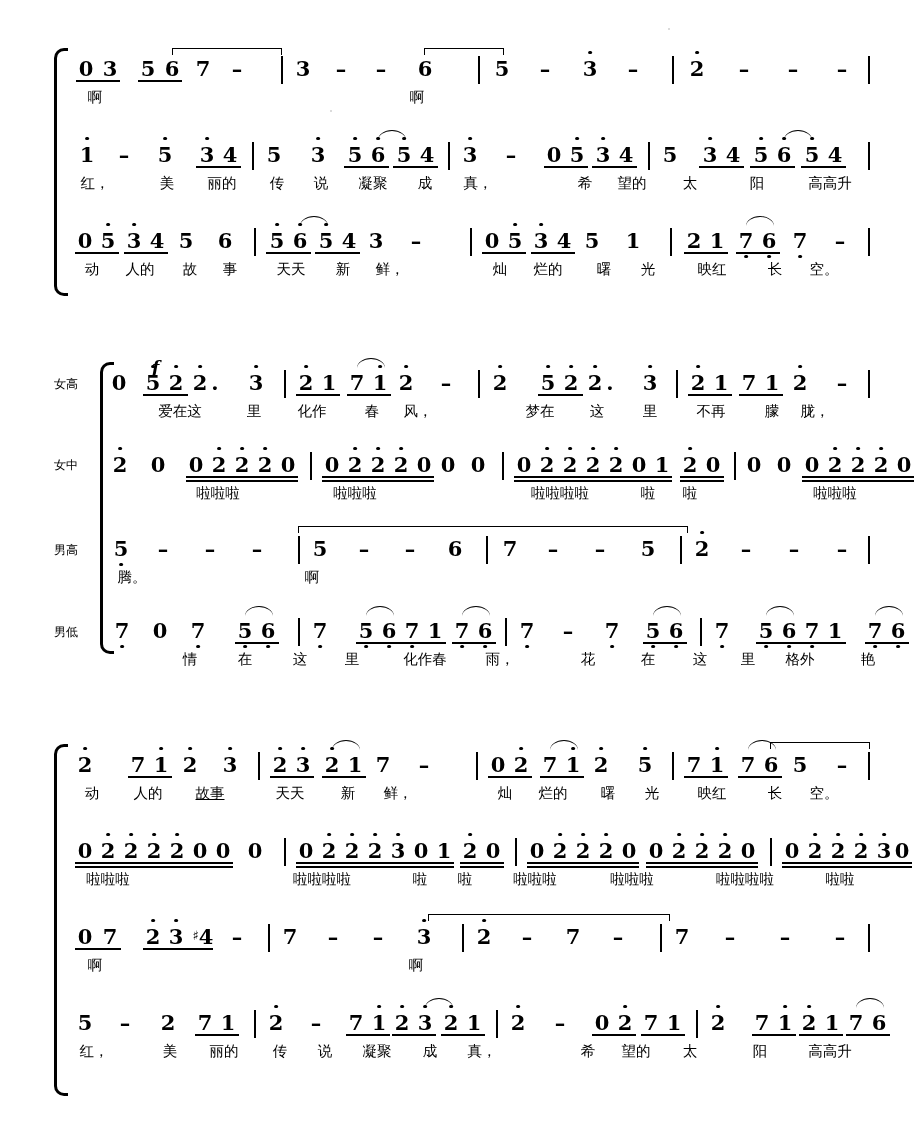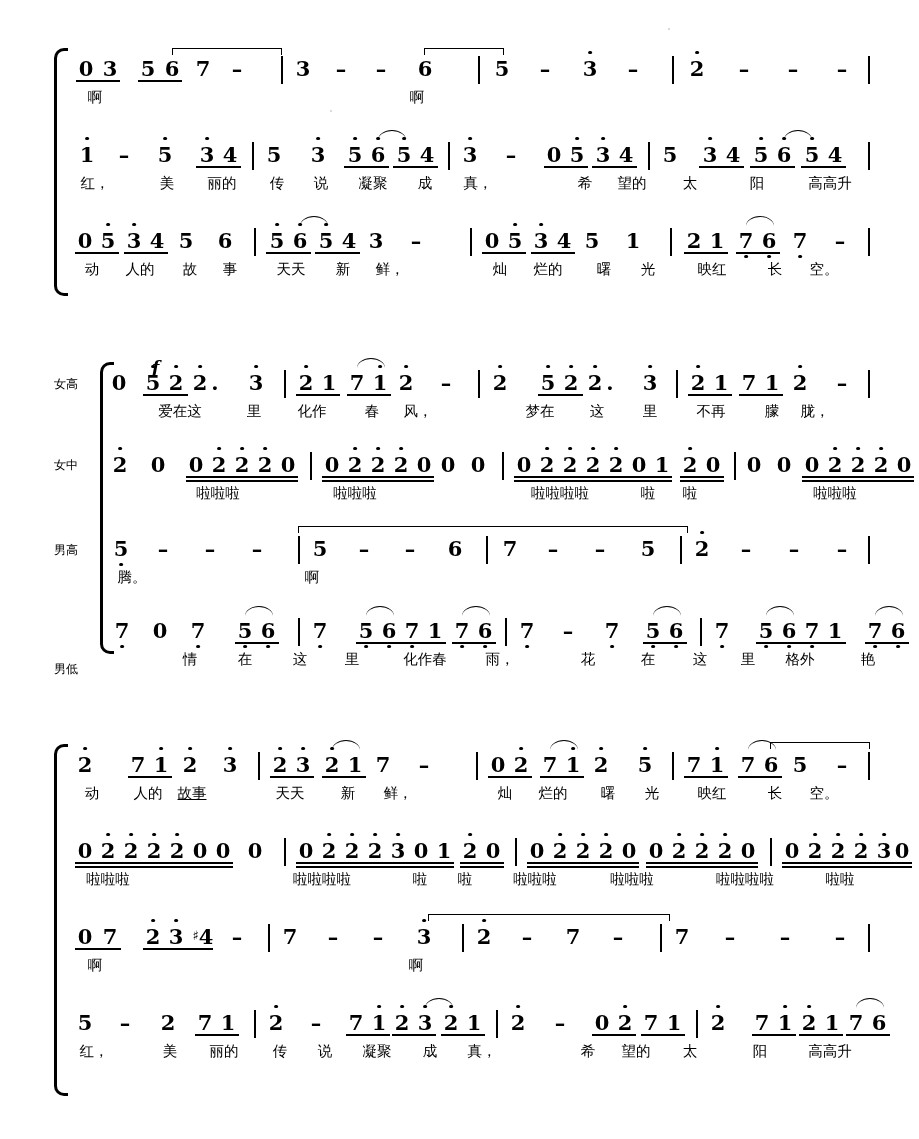--- a/index.html
+++ b/index.html
@@ -532,21 +532,21 @@
         <div class="bar" style="left:868px; top:4px; height:28px;"></div>
 
         <div class="phrase" style="left:298px; top:-6px; width:390px;"></div>
       </div>
       <div class="lyrline" style="height:24px;">
         <span class="lyr" style="left:132px;">腾。</span>
         <span class="lyr" style="left:312px;">啊</span>
       </div>
     </div>
 
-    <div class="voice-label" style="left:54px; top:272px;margin-top:37px;">男低</div>
+    <div class="voice-label" style="left:54px; top:272px;">男低</div>
     <div class="row" style="left:0px; top:262px; width:919px;">
       <div class="numline">
         <span class="cell" style="left:122px;"><span class="n dotdn">7</span></span>
         <span class="cell" style="left:160px;"><span class="n">0</span></span>
         <span class="cell" style="left:198px;"><span class="n dotdn">7</span></span>
         <span class="cell" style="left:245px;"><span class="n dotdn">5</span></span>
         <span class="cell" style="left:268px;"><span class="n dotdn">6</span></span>
         <div class="beam1" style="left:235px; top:28px; width:44px;"></div>
         <div class="slur" style="left:245px; top:-8px; width:28px;"></div>
 
@@ -654,21 +654,21 @@
         <span class="cell" style="left:800px;"><span class="n">5</span></span>
         <span class="cell dash" style="left:842px;">–</span>
 
         <div class="bar" style="left:868px; top:4px; height:28px;"></div>
 
         <div class="phrase" style="left:770px; top:-6px; width:100px;"></div>
       </div>
       <div class="lyrline" style="height:24px;">
         <span class="lyr" style="left:92px;">动</span>
         <span class="lyr" style="left:148px;">人的</span>
-        <span class="lyr" style="left:192px;text-decoration:underline;">故事</span>
+        <span class="lyr" style="left:210px;text-decoration:underline;">故事</span>
         <span class="lyr" style="left:290px;">天天</span>
         <span class="lyr" style="left:348px;">新</span>
         <span class="lyr" style="left:398px;">鲜，</span>
         <span class="lyr" style="left:505px;">灿</span>
         <span class="lyr" style="left:553px;">烂的</span>
         <span class="lyr" style="left:608px;">曙</span>
         <span class="lyr" style="left:652px;">光</span>
         <span class="lyr" style="left:712px;">映红</span>
         <span class="lyr" style="left:775px;">长</span>
         <span class="lyr" style="left:824px;">空。</span>

